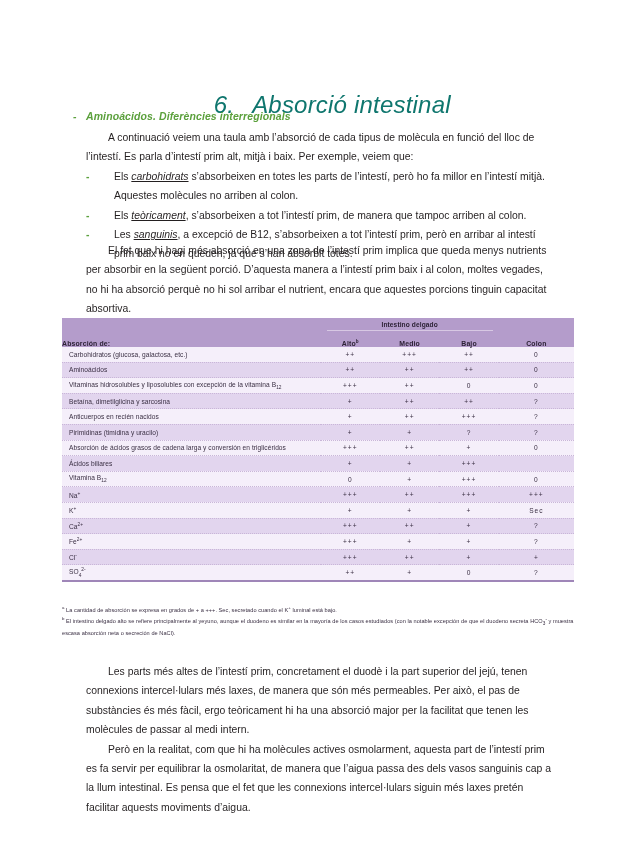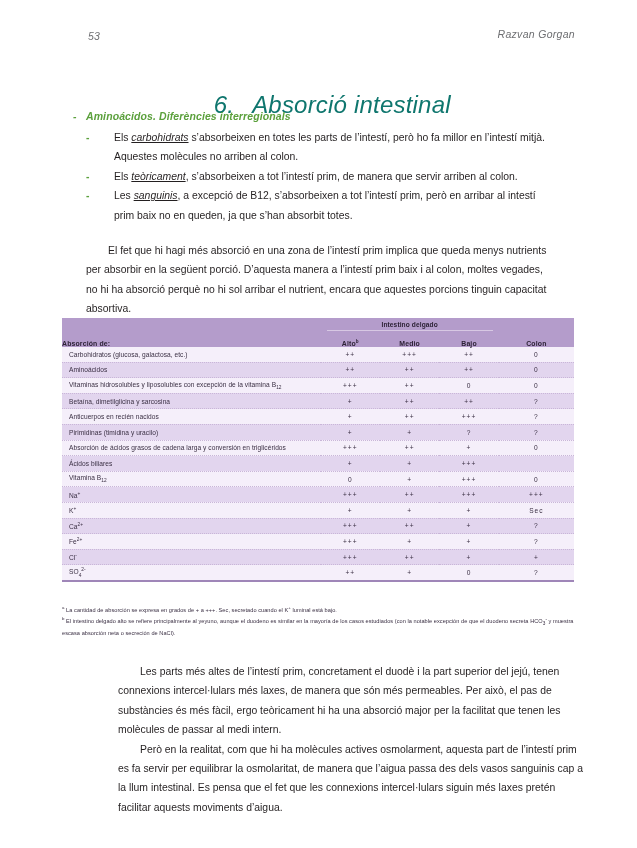--- a/index.html
+++ b/index.html
@@ -209,48 +209,45 @@
     top: 604px;
     width: 512px;
     font-size: 5.6px;
     line-height: 8.6px;
     color: #3a2f43;
     letter-spacing: 0.05px;
   }
   .footnotes p { margin: 0 0 1px 0; }
   .footnotes sup { font-size: 4.4px; vertical-align: super; }
 
-  #tail-block { top: 662px; margin-left: 32px; }
+  #tail-block { top: 662px; }
 </style>
 </head>
 <body>
 
 <div class="page">
 
-  <div class="running-head">
-    <span class="folio">53</span>
-    <span class="author">Razvan Gorgan</span>
-  </div>
 
   <div class="chapter-title">
     <span class="num">6.</span><span>Absorció intestinal</span>
   </div>
 
   <div class="section-head">
     <span class="dash">-</span>
     <span>Aminoácidos. Diferències interregionals</span>
   </div>
 
   <div class="body-block" id="intro-block">
+    <p class="indent">A continuació veiem una taula amb l’absorció de cada tipus de molècula en funció del lloc de l’intestí. Es parla d’intestí prim alt, mitjà i baix. Per exemple, veiem que:</p>
     <ul class="bullet-list">
       <li>
         <span class="dash">-</span><span>Els </span><span class="uline">carbohidrats</span><span> s’absorbeixen en totes les parts de l’intestí, però ho fa millor en l’intestí mitjà. Aquestes molècules no arriben al colon.</span>
       </li>
       <li>
-        <span class="dash">-</span><span>Els </span><span class="uline">teòricament</span><span>, s’absorbeixen a tot l’intestí prim, de manera que servir arriben al colon.</span>
+        <span class="dash">-</span><span>Els </span><span class="uline">teòricament</span><span>, s’absorbeixen a tot l’intestí prim, de manera que tampoc arriben al colon.</span>
       </li>
       <li>
         <span class="dash">-</span><span>Les </span><span class="uline">sanguinis</span><span>, a excepció de B12, s’absorbeixen a tot l’intestí prim, però en arribar al intestí prim baix no en queden, ja que s’han absorbit totes.</span>
       </li>
     </ul>
   </div>
 
   <div class="body-block" id="after-list-block">
     <p class="indent">El fet que hi hagi més absorció en una zona de l’intestí prim implica que queda menys nutrients per absorbir en la següent porció. D’aquesta manera a l’intestí prim baix i al colon, moltes vegades, no hi ha absorció perquè no hi sol arribar el nutrient, encara que aquestes porcions tinguin capacitat absortiva.</p>
   </div>

